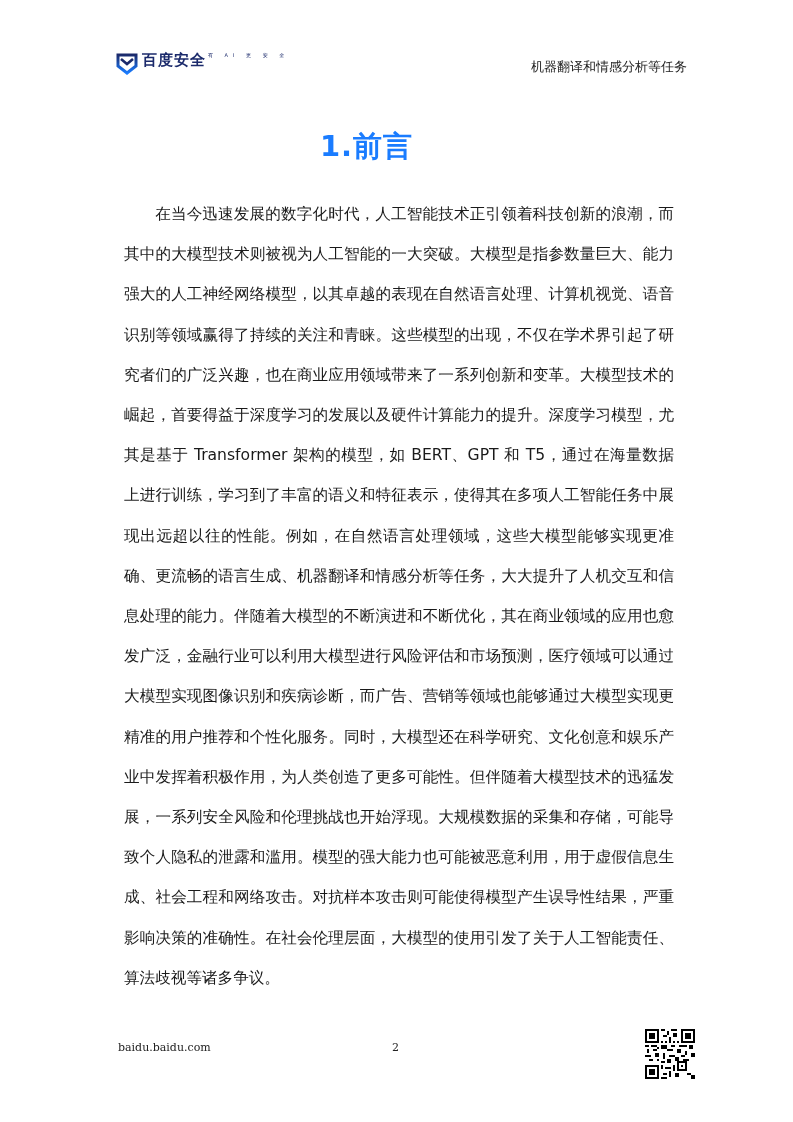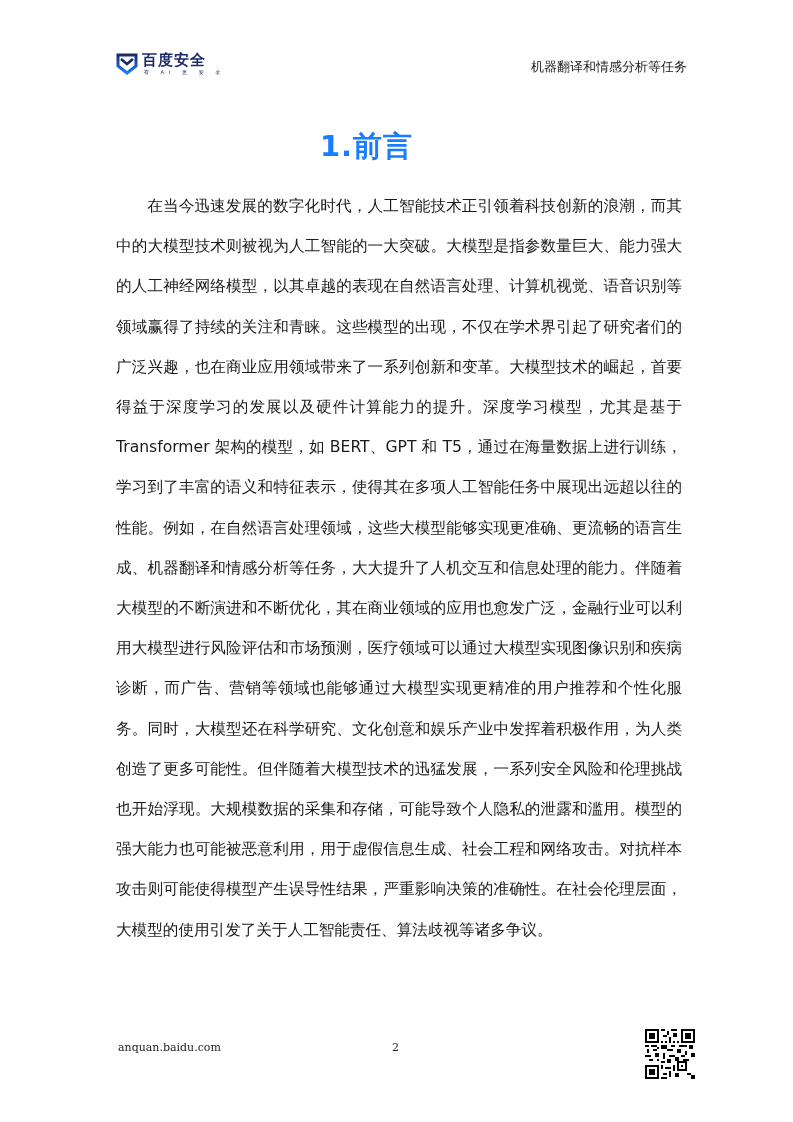--- a/index.html
+++ b/index.html
@@ -1,28 +1,28 @@
 <!DOCTYPE html>
 <html><head>
 <meta charset="utf-8">
 <style>
   html, body { margin: 0; padding: 0; background: #ffffff; }
   body { width: 793px; height: 1122px; position: relative; overflow: hidden;
          font-family: "DejaVu Sans", "Liberation Sans", sans-serif; color: #1a1a1a; }
   .logo { position: absolute; left: 116px; top: 52px; display: flex; align-items: flex-start; }
   .logo-mark { width: 22px; height: 22px; margin-right: 4px; margin-top: 1px; }
-  .logo-text { display: flex; flex-direction: column; }
+  .logo-text { display: flex; flex-direction: row; text-align: right; }
   .logo-name { font-size: 15px; font-weight: bold; color: #1b2a6b; letter-spacing: 1px; line-height: 17px; }
   .logo-tag { font-size: 5px; color: #1b2a6b; letter-spacing: 5px; line-height: 7px; margin-left: 2px; }
   .header-title { position: absolute; right: 106px; top: 58px; font-size: 13px; color: #222; }
   .page-title { position: absolute; left: 0; width: 733px; top: 108px; text-align: center;
                 font-size: 29px; font-weight: bold; color: #1a7cff; letter-spacing: 1px; }
   .body-text { position: absolute; left: 116px; width: 566px; top: 186px; font-size: 15.6px;
                line-height: 40.2px; color: #1a1a1a; text-align: justify; }
-  .body-text p { margin: 0; text-indent: 2em; }
+  .body-text p { margin: 8px; text-indent: 2em; }
   .footer-url { position: absolute; left: 118px; top: 1041px; font-family: "DejaVu Serif", serif;
                 font-size: 11px; color: #222; }
   .footer-page { position: absolute; left: 392px; top: 1041px; font-family: "DejaVu Serif", serif;
                  font-size: 11px; color: #222; }
   .qr { position: absolute; left: 645px; top: 1029px; width: 50px; height: 50px; }
 </style>
 </head>
 <body>
 
 <div class="logo">
@@ -43,21 +43,21 @@
 </div>
 
 <div class="header-title">机器翻译和情感分析等任务</div>
 
 <h1 class="page-title">1.前言</h1>
 
 <div class="body-text">
   <p>在当今迅速发展的数字化时代，人工智能技术正引领着科技创新的浪潮，而其中的大模型技术则被视为人工智能的一大突破。大模型是指参数量巨大、能力强大的人工神经网络模型，以其卓越的表现在自然语言处理、计算机视觉、语音识别等领域赢得了持续的关注和青睐。这些模型的出现，不仅在学术界引起了研究者们的广泛兴趣，也在商业应用领域带来了一系列创新和变革。大模型技术的崛起，首要得益于深度学习的发展以及硬件计算能力的提升。深度学习模型，尤其是基于 Transformer 架构的模型，如 BERT、GPT 和 T5，通过在海量数据上进行训练，学习到了丰富的语义和特征表示，使得其在多项人工智能任务中展现出远超以往的性能。例如，在自然语言处理领域，这些大模型能够实现更准确、更流畅的语言生成、机器翻译和情感分析等任务，大大提升了人机交互和信息处理的能力。伴随着大模型的不断演进和不断优化，其在商业领域的应用也愈发广泛，金融行业可以利用大模型进行风险评估和市场预测，医疗领域可以通过大模型实现图像识别和疾病诊断，而广告、营销等领域也能够通过大模型实现更精准的用户推荐和个性化服务。同时，大模型还在科学研究、文化创意和娱乐产业中发挥着积极作用，为人类创造了更多可能性。但伴随着大模型技术的迅猛发展，一系列安全风险和伦理挑战也开始浮现。大规模数据的采集和存储，可能导致个人隐私的泄露和滥用。模型的强大能力也可能被恶意利用，用于虚假信息生成、社会工程和网络攻击。对抗样本攻击则可能使得模型产生误导性结果，严重影响决策的准确性。在社会伦理层面，大模型的使用引发了关于人工智能责任、算法歧视等诸多争议。</p>
 </div>
 
-<div class="footer-url">anquan.baidu.com</div>
+<div class="footer-url">baidu.baidu.com</div>
 <div class="footer-page">2</div>
 
 <svg class="qr" viewBox="0 0 25 25" shape-rendering="crispEdges">
   <rect x="0" y="0" width="25" height="25" fill="#fff"></rect>
   <g fill="#000">
     <rect x="0" y="0" width="7" height="7"></rect>
       <rect x="1" y="1" width="5" height="5" fill="#fff"></rect>
       <rect x="2" y="2" width="3" height="3"></rect>
     <rect x="18" y="0" width="7" height="7"></rect>
       <rect x="19" y="1" width="5" height="5" fill="#fff"></rect>

